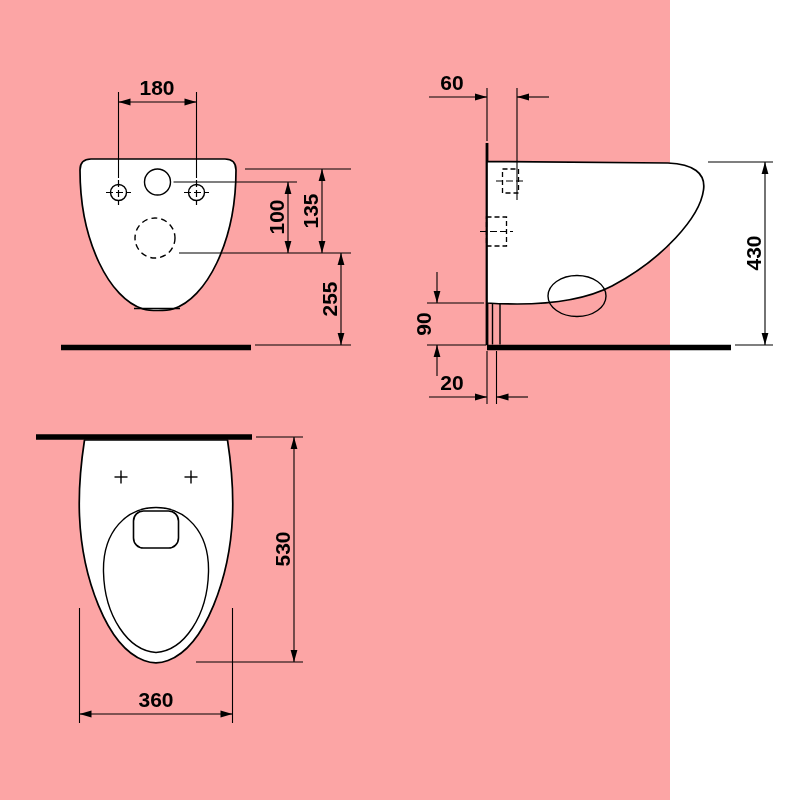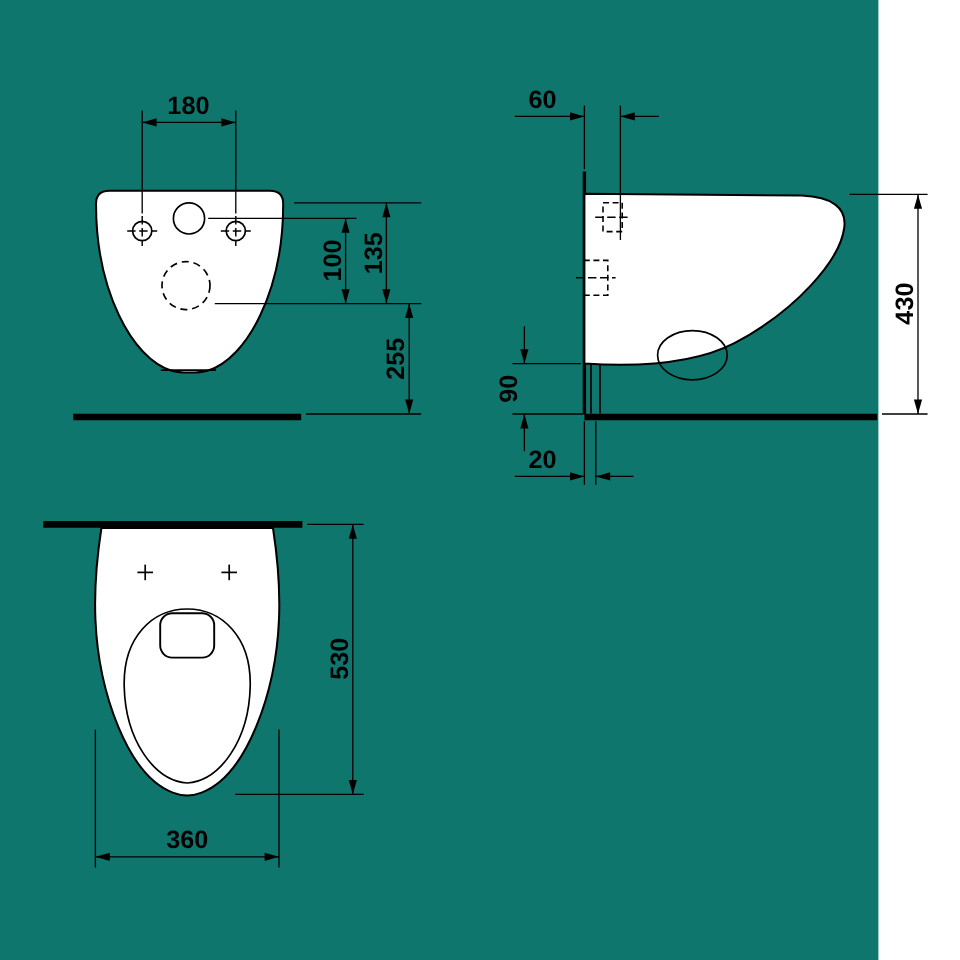--- a/index.html
+++ b/index.html
@@ -1,16 +1,16 @@
 <!DOCTYPE html>
 <html><head>
 <meta charset="utf-8">
 <style>
   html, body { margin: 0; padding: 0; background: #ffffff; }
-  .stage { width: 732px; height: 800px; position: relative; background: #0f766e; }
+  .stage { width: 670px; height: 800px; position: relative; background: #fca5a5; }
   svg { display: block; }
   .outline  { fill: #ffffff; stroke: #000000; stroke-width: 1.7; stroke-linejoin: round; }
   .thin     { fill: none; stroke: #000000; stroke-width: 1.4; }
   .ext      { stroke: #000000; stroke-width: 1.1; fill: none; }
   .dimline  { stroke: #000000; stroke-width: 1.1; fill: none; }
   .thick    { stroke: #000000; stroke-width: 5.5; fill: none; }
   .wallv    { stroke: #000000; stroke-width: 2.8; fill: none; }
   .dashed   { fill: none; stroke: #000000; stroke-width: 1.3; stroke-dasharray: 5 3; }
   .dashc    { fill: none; stroke: #000000; stroke-width: 1.4; stroke-dasharray: 6 4; }
   .cross    { stroke: #000000; stroke-width: 1.2; stroke-dasharray: 7 3; fill: none; }

